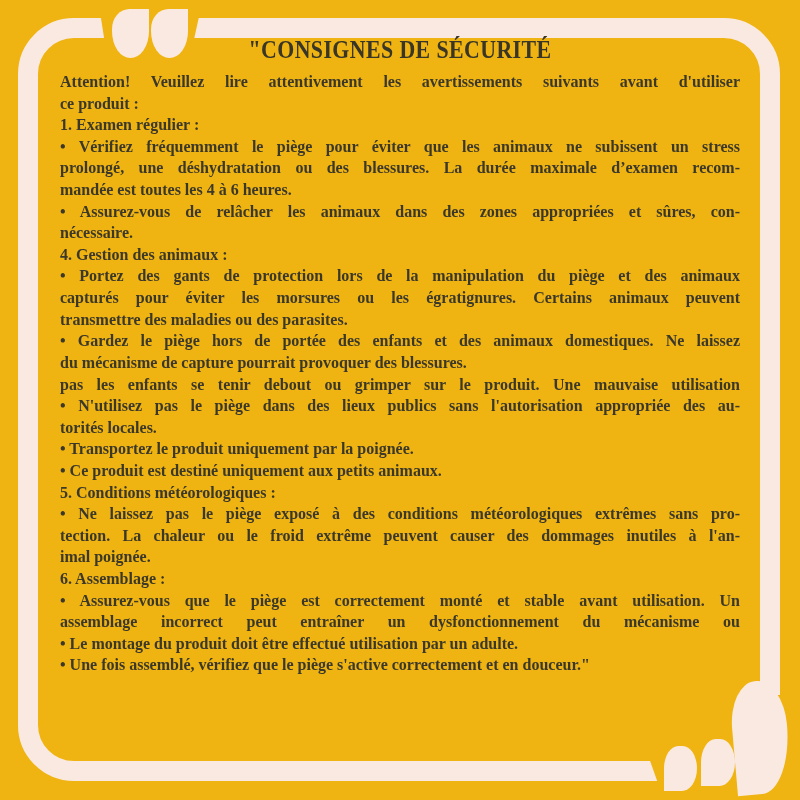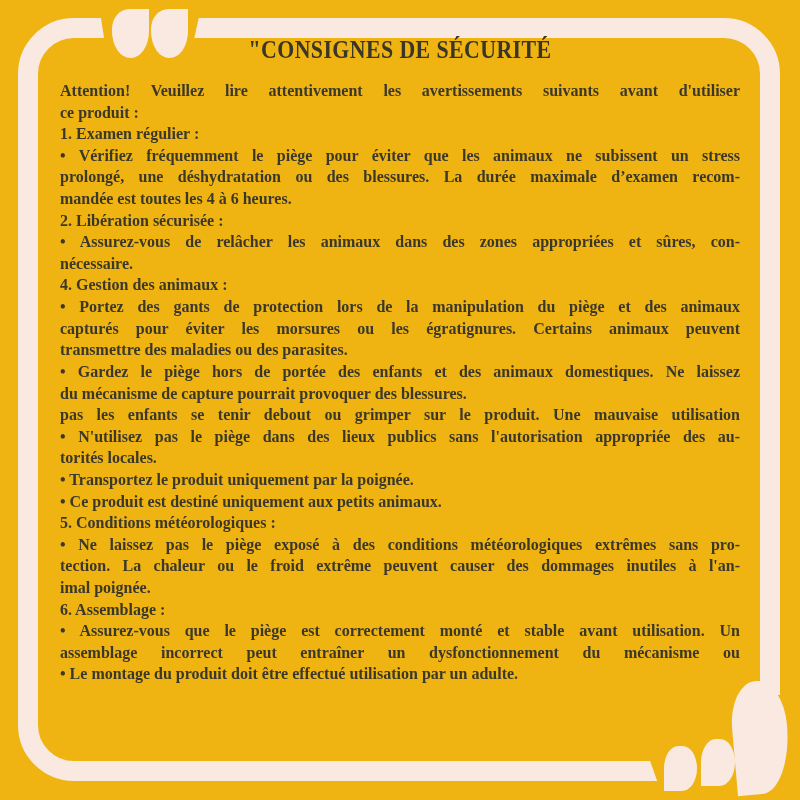--- a/index.html
+++ b/index.html
@@ -48,21 +48,21 @@
   .text-block{
     position:absolute;left:60px;top:36px;width:680px;z-index:5;
     color:var(--ink);
   }
   .title{
     font-size:26px;font-weight:bold;text-align:center;
     height:28px;line-height:28px;letter-spacing:.5px;
     transform:scaleX(0.84);transform-origin:50% 50%;
     white-space:nowrap;color:#393627;
   }
-  .lines{margin-top:16px;}
+  .lines{margin-top:7px;}
   .line{
     font-size:16px;font-weight:bold;
     height:21.62px;line-height:21.62px;overflow:hidden;
   }
   .line.just{text-align:justify;text-align-last:justify;}
 </style>
 </head>
 <body>
 
 <div class="frame"></div>
@@ -83,21 +83,20 @@
 
 <div class="text-block">
   <div class="title">"CONSIGNES DE SÉCURITÉ</div>
   <div class="lines">
       <div class="line just">Attention! Veuillez lire attentivement les avertissements suivants avant d'utiliser</div>
       <div class="line">ce produit :</div>
       <div class="line">1. Examen régulier :</div>
       <div class="line just">• Vérifiez fréquemment le piège pour éviter que les animaux ne subissent un stress</div>
       <div class="line just">prolongé, une déshydratation ou des blessures. La durée maximale d’examen recom-</div>
       <div class="line">mandée est toutes les 4 à 6 heures.</div>
-      <div class="line">2. Libération sécurisée :</div>
       <div class="line just">• Assurez-vous de relâcher les animaux dans des zones appropriées et sûres, con-</div>
       <div class="line">nécessaire.</div>
       <div class="line">4. Gestion des animaux :</div>
       <div class="line just">• Portez des gants de protection lors de la manipulation du piège et des animaux</div>
       <div class="line just">capturés pour éviter les morsures ou les égratignures. Certains animaux peuvent</div>
       <div class="line">transmettre des maladies ou des parasites.</div>
       <div class="line just">• Gardez le piège hors de portée des enfants et des animaux domestiques. Ne laissez</div>
       <div class="line">du mécanisme de capture pourrait provoquer des blessures.</div>
       <div class="line just">pas les enfants se tenir debout ou grimper sur le produit. Une mauvaise utilisation</div>
       <div class="line just">• N'utilisez pas le piège dans des lieux publics sans l'autorisation appropriée des au-</div>
@@ -105,14 +104,15 @@
       <div class="line">• Transportez le produit uniquement par la poignée.</div>
       <div class="line">• Ce produit est destiné uniquement aux petits animaux.</div>
       <div class="line">5. Conditions météorologiques :</div>
       <div class="line just">• Ne laissez pas le piège exposé à des conditions météorologiques extrêmes sans pro-</div>
       <div class="line just">tection. La chaleur ou le froid extrême peuvent causer des dommages inutiles à l'an-</div>
       <div class="line">imal poignée.</div>
       <div class="line">6. Assemblage :</div>
       <div class="line just">• Assurez-vous que le piège est correctement monté et stable avant utilisation. Un</div>
       <div class="line just">assemblage incorrect peut entraîner un dysfonctionnement du mécanisme ou</div>
       <div class="line">• Le montage du produit doit être effectué utilisation par un adulte.</div>
+      <div class="line">• Une fois assemblé, vérifiez que le piège s'active correctement et en douceur."</div>
     </div>
 </div>
 
 </body></html>

